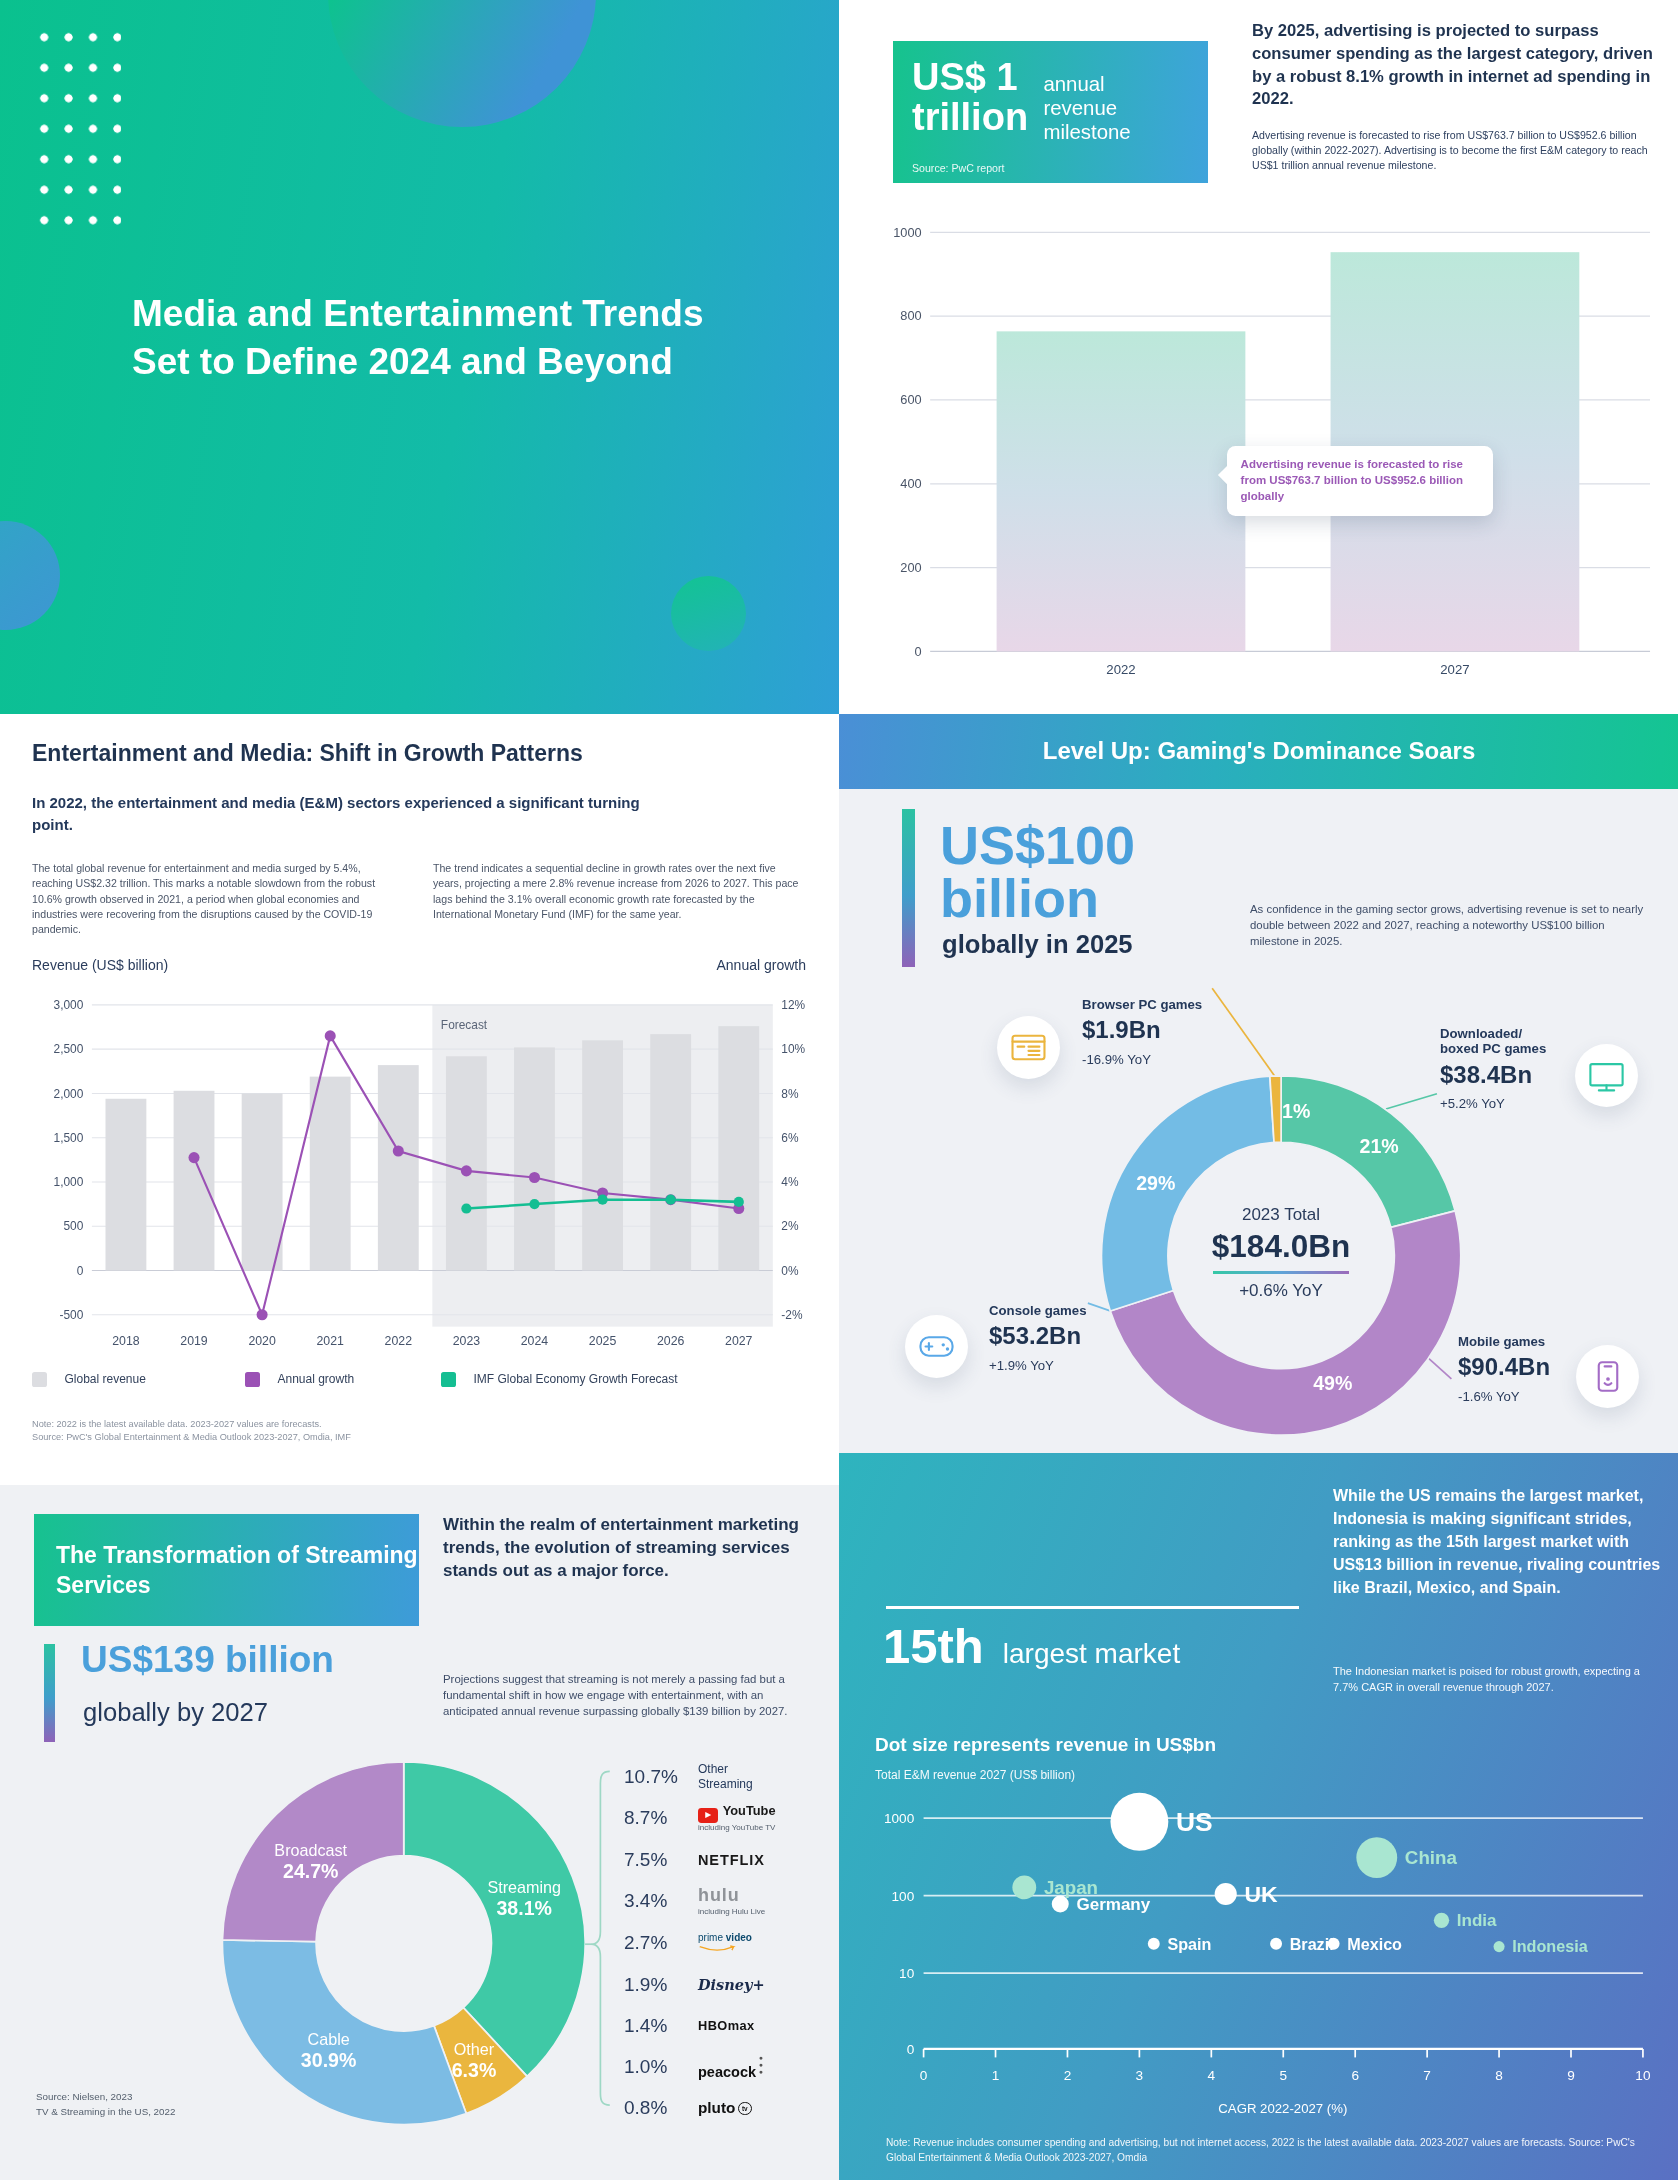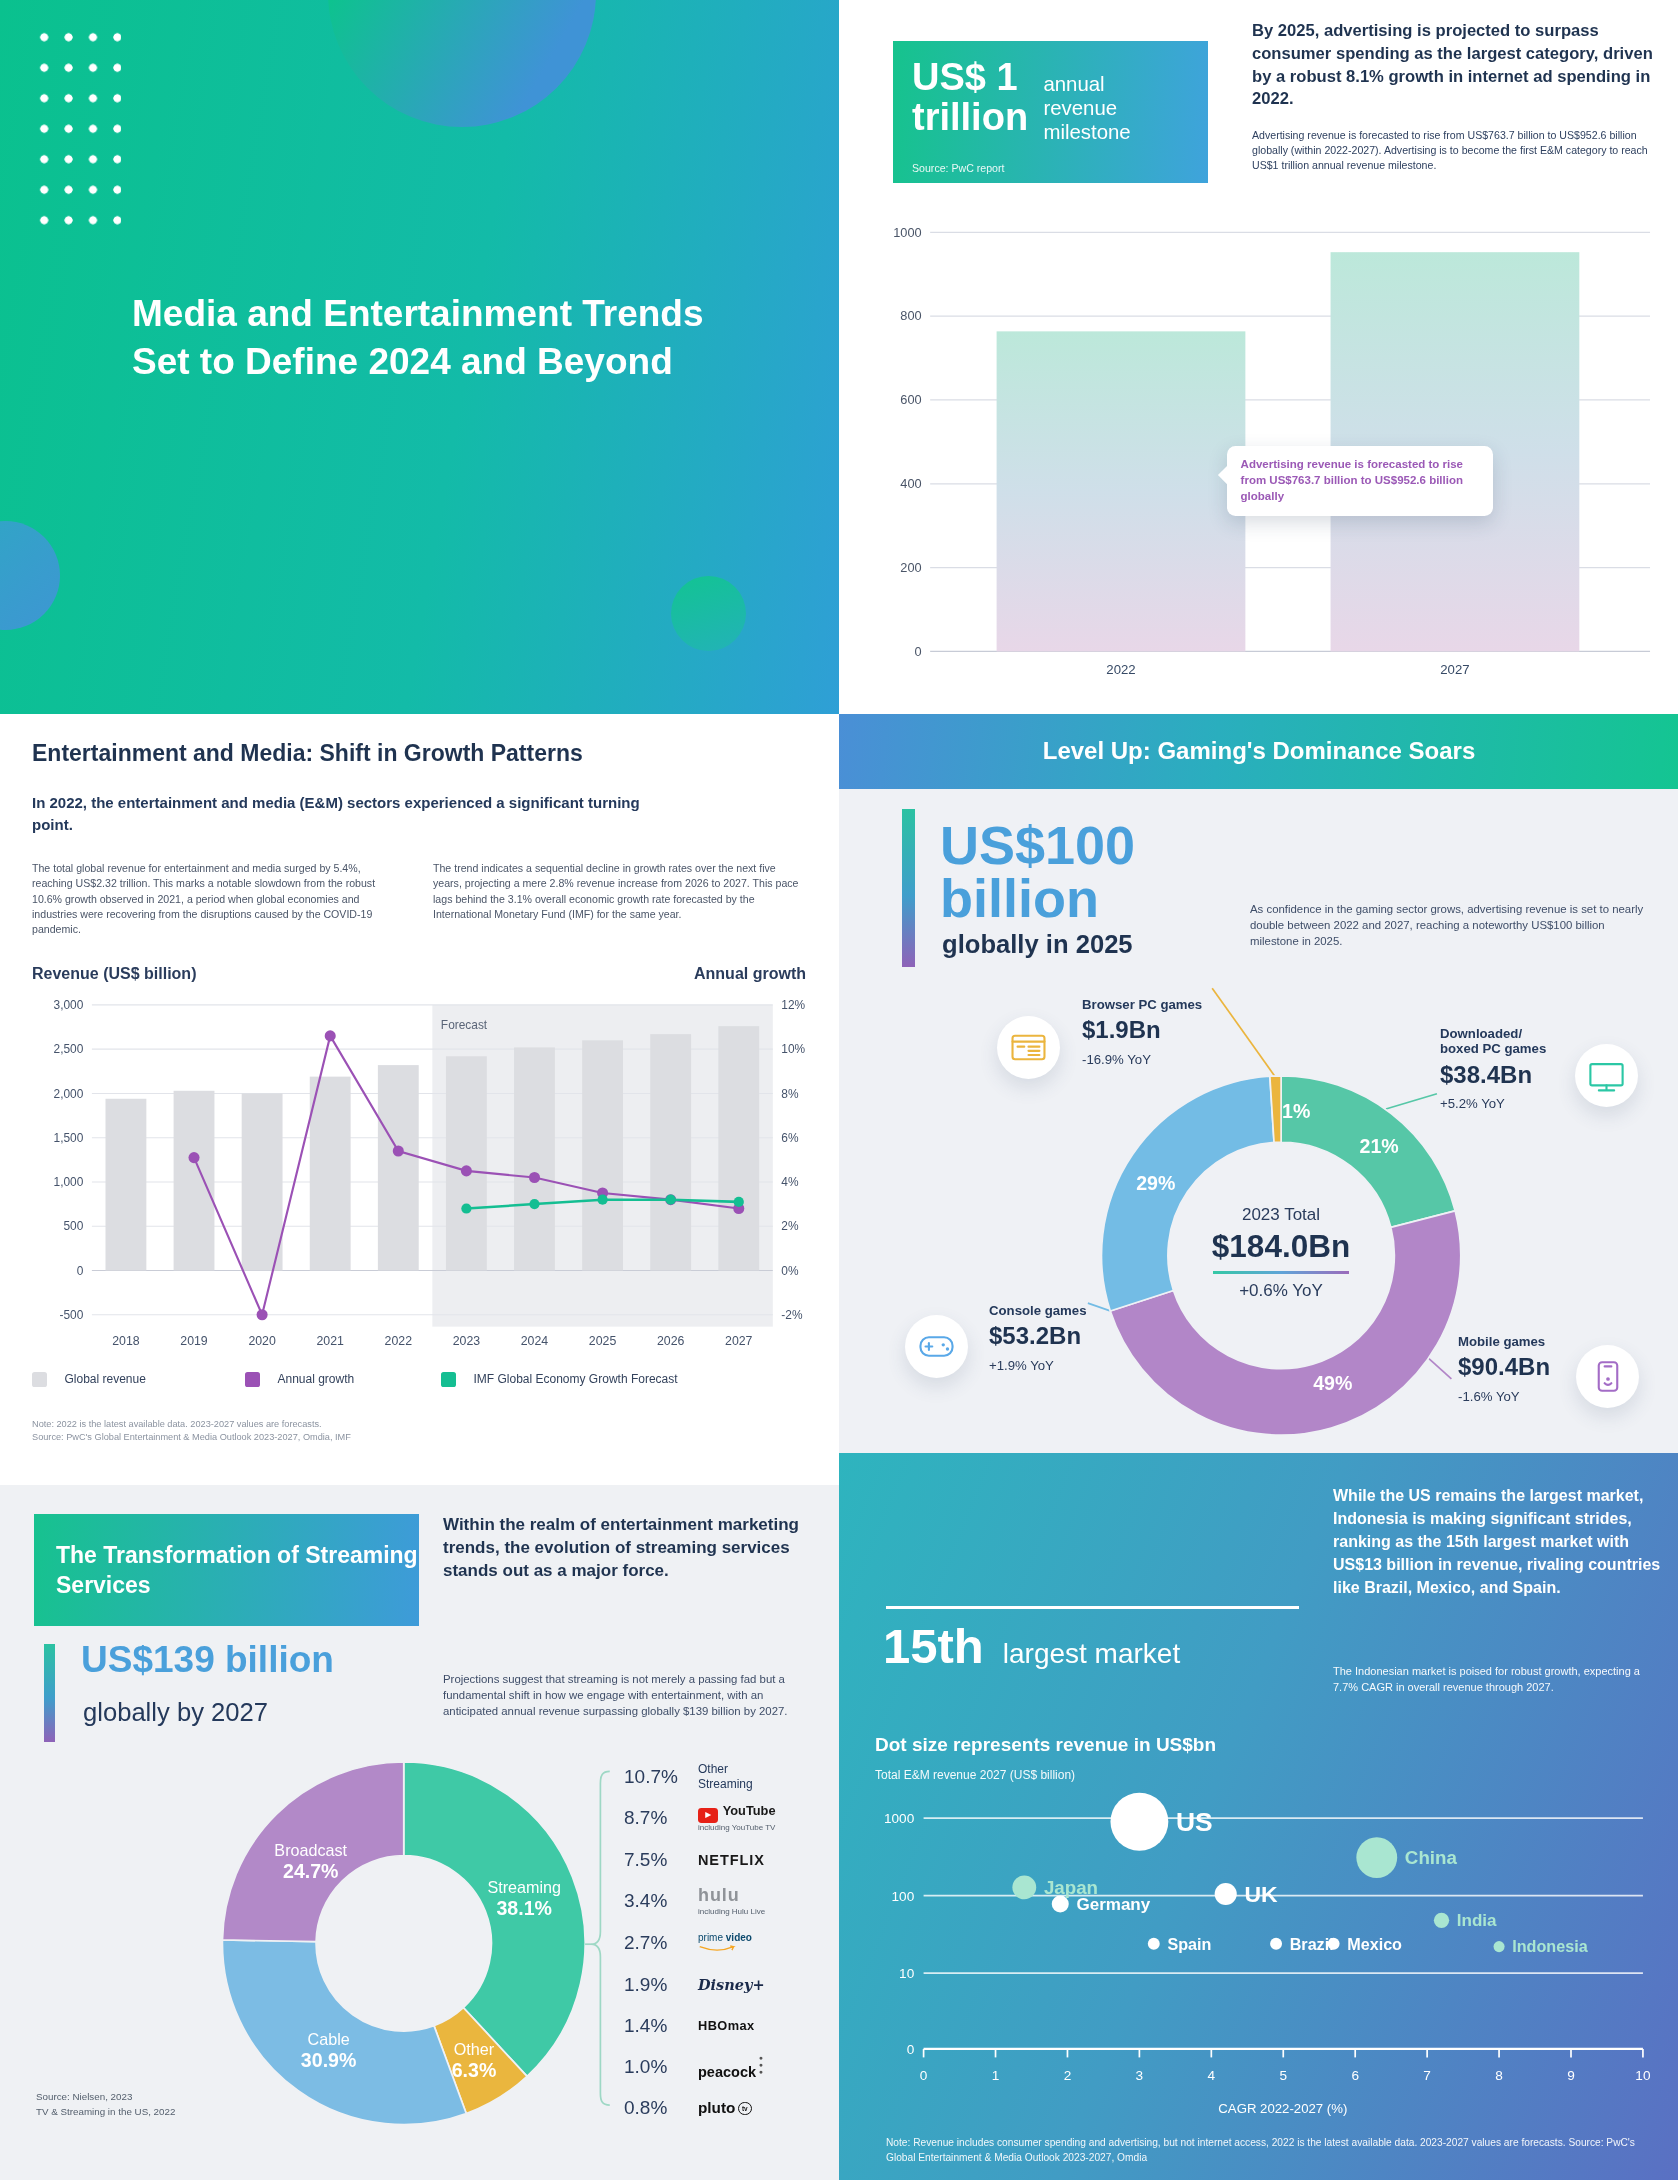--- a/index.html
+++ b/index.html
@@ -28,21 +28,21 @@
   .ad-body { position:absolute; left:413px; top:128px; width:411px; color:#2F4160; font-size:10.6px; line-height:1.4; }
   .ad-chart { position:absolute; left:0; top:204px; width:840px; height:486px; }
   .ad-tooltip { position:absolute; left:388px; top:446px; width:266px; background:#fff; border-radius:8.5px; box-shadow:0 6.8px 19px rgba(40,60,90,.18); padding:11px 13.6px; color:#9B59B6; font-size:11.5px; font-weight:700; line-height:1.38; }
   .ad-tooltip:before { content:""; position:absolute; left:-6px; top:22px; width:13.6px; height:13.6px; background:#fff; transform:rotate(45deg); }
 
   
   .shift { left:0; top:714px; width:839px; height:739px; background:#fff; }
   .shift-title { position:absolute; left:32px; top:25.6px; color:#1F3350; font-size:23px; font-weight:700; }
   .shift-subtitle { position:absolute; left:32px; top:78px; width:630px; color:#24395B; font-size:15px; font-weight:700; line-height:1.45; }
   .shift-col { position:absolute; top:147px; width:368px; color:#4A5568; font-size:10.6px; line-height:1.44; }
-  .axis-title { position:absolute; top:251px; color:#2A3C5C; font-size:16px; font-weight:700; }
+  .axis-title { position:absolute; top:243px; color:#2A3C5C; font-size:14px; font-weight:400; }
   .combo-chart { position:absolute; left:25.6px; top:279px; width:788px; height:366px; }
   .legend { position:absolute; top:658px; display:flex; align-items:center; gap:18px;text-align:center; }
   .legend-swatch { width:14.5px; height:14.5px; border-radius:2.6px; display:inline-block; }
   .legend-label { color:#33425C; font-size:12px; }
   .shift-note { position:absolute; left:32px; top:704px; color:#8B93A0; font-size:9.2px; line-height:1.45; }
 
   
   .gaming { left:839px; top:714px; width:840px; height:739px; background:#EFF1F5; }
   .gaming-header { position:absolute; left:0; top:0; width:840px; height:75px; background:linear-gradient(95deg,#4A8FD6 0%,#2AAEBE 45%,#14C592 100%); color:#fff; font-size:24px; font-weight:700; text-align:center; line-height:73px; }
   .stat-bar { position:absolute; width:12.8px; background:linear-gradient(180deg,#2BC2A2 0%,#3F9ECB 55%,#8E62B8 100%); }

